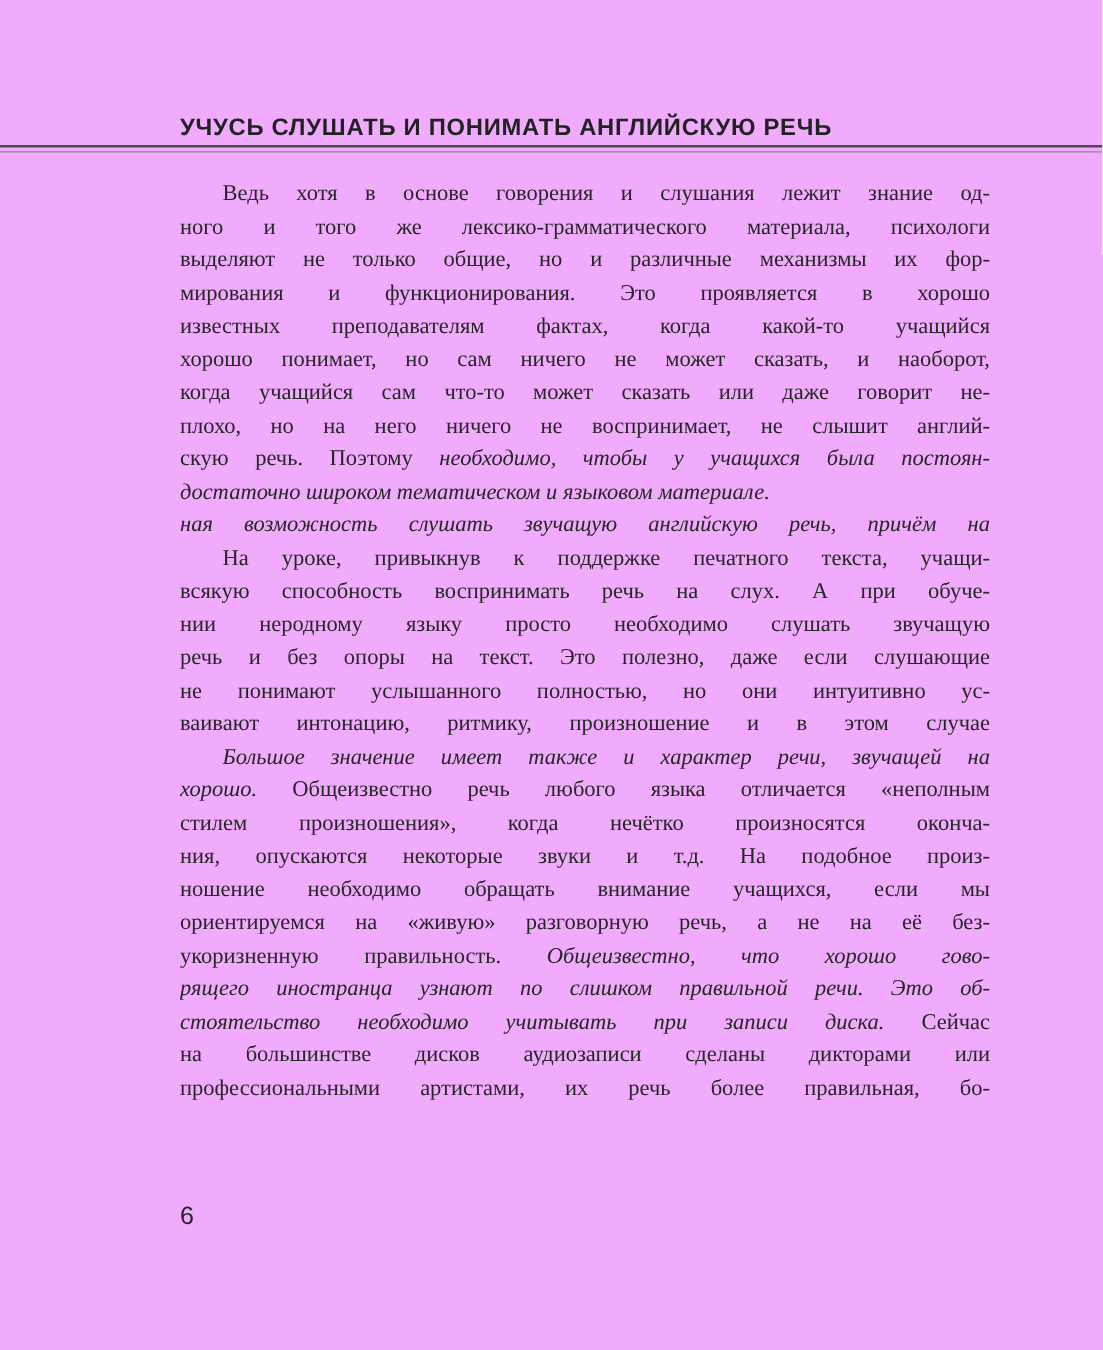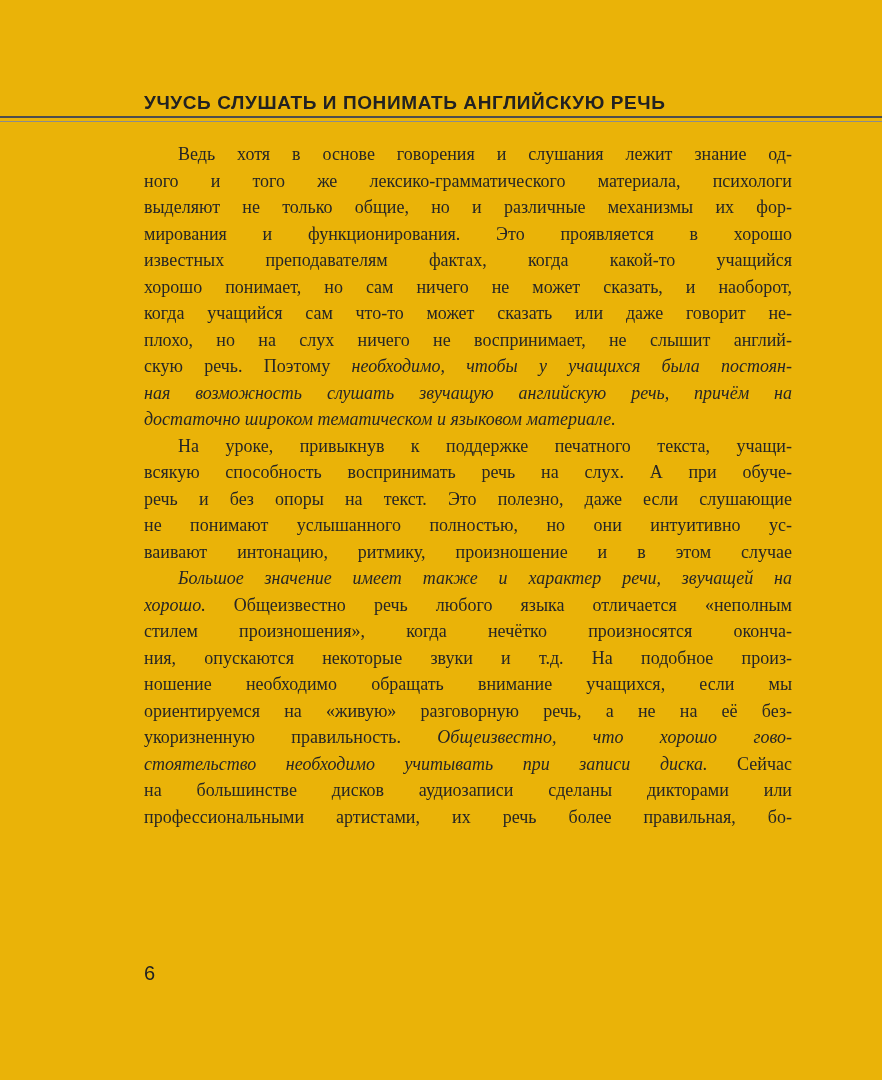--- a/index.html
+++ b/index.html
@@ -6,21 +6,21 @@
     --ink: #262626;
     --rule-dark: #4d4d4d;
     --rule-light: #8c8c8c;
   }
   * { margin: 0; padding: 0; box-sizing: border-box; }
   html, body { background: #ffffff; }
   .page {
     position: relative;
     width: 882px;
     height: 1080px;
-    background: #eab308;
+    background: #f0abfc;
     overflow: hidden;
     font-family: "Liberation Serif", serif;
   }
   .running-header {
     position: absolute;
     left: 144px;
     top: 92px;
     font-family: "Liberation Sans", sans-serif;
     font-weight: bold;
     font-size: 19px;
@@ -85,40 +85,42 @@
 
   <div class="body-text">
       <div class="para">
         <div class="line indent"><span>Ведь хотя в основе говорения и слушания лежит знание од-</span></div>
         <div class="line"><span>ного и того же лексико-грамматического материала, психологи</span></div>
         <div class="line"><span>выделяют не только общие, но и различные механизмы их фор-</span></div>
         <div class="line"><span>мирования и функционирования. Это проявляется в хорошо</span></div>
         <div class="line"><span>известных преподавателям фактах, когда какой-то учащийся</span></div>
         <div class="line"><span>хорошо понимает, но сам ничего не может сказать, и наоборот,</span></div>
         <div class="line"><span>когда учащийся сам что-то может сказать или даже говорит не-</span></div>
-        <div class="line"><span>плохо, но на слух ничего не воспринимает, не слышит англий-</span></div>
+        <div class="line"><span>плохо, но на него ничего не воспринимает, не слышит англий-</span></div>
         <div class="line"><span>скую речь. Поэтому </span><span class="it">необходимо, чтобы у учащихся была постоян-</span></div>
+        <div class="line para-last"><span class="it">достаточно широком тематическом и языковом материале.</span></div>
         <div class="line"><span class="it">ная возможность слушать звучащую английскую речь, причём на</span></div>
-        <div class="line para-last"><span class="it">достаточно широком тематическом и языковом материале.</span></div>
       </div>
       <div class="para">
         <div class="line indent"><span>На уроке, привыкнув к поддержке печатного текста, учащи-</span></div>
         <div class="line"><span>всякую способность воспринимать речь на слух. А при обуче-</span></div>
+        <div class="line"><span>нии неродному языку просто необходимо слушать звучащую</span></div>
         <div class="line"><span>речь и без опоры на текст. Это полезно, даже если слушающие</span></div>
         <div class="line"><span>не понимают услышанного полностью, но они интуитивно ус-</span></div>
         <div class="line"><span>ваивают интонацию, ритмику, произношение и в этом случае</span></div>
       </div>
       <div class="para">
         <div class="line indent"><span class="it">Большое значение имеет также и характер речи, звучащей на</span></div>
         <div class="line"><span class="it">хорошо.</span><span> Общеизвестно речь любого языка отличается «неполным</span></div>
         <div class="line"><span>стилем произношения», когда нечётко произносятся оконча-</span></div>
         <div class="line"><span>ния, опускаются некоторые звуки и т.д. На подобное произ-</span></div>
         <div class="line"><span>ношение необходимо обращать внимание учащихся, если мы</span></div>
         <div class="line"><span>ориентируемся на «живую» разговорную речь, а не на её без-</span></div>
         <div class="line"><span>укоризненную правильность. </span><span class="it">Общеизвестно, что хорошо гово-</span></div>
+        <div class="line"><span class="it">рящего иностранца узнают по слишком правильной речи. Это об-</span></div>
         <div class="line"><span class="it">стоятельство необходимо учитывать при записи диска.</span><span> Сейчас</span></div>
         <div class="line"><span>на большинстве дисков аудиозаписи сделаны дикторами или</span></div>
         <div class="line"><span>профессиональными артистами, их речь более правильная, бо-</span></div>
       </div>
     </div>
 
   <div class="page-number">6</div>
 </div>
 
 </body></html>

